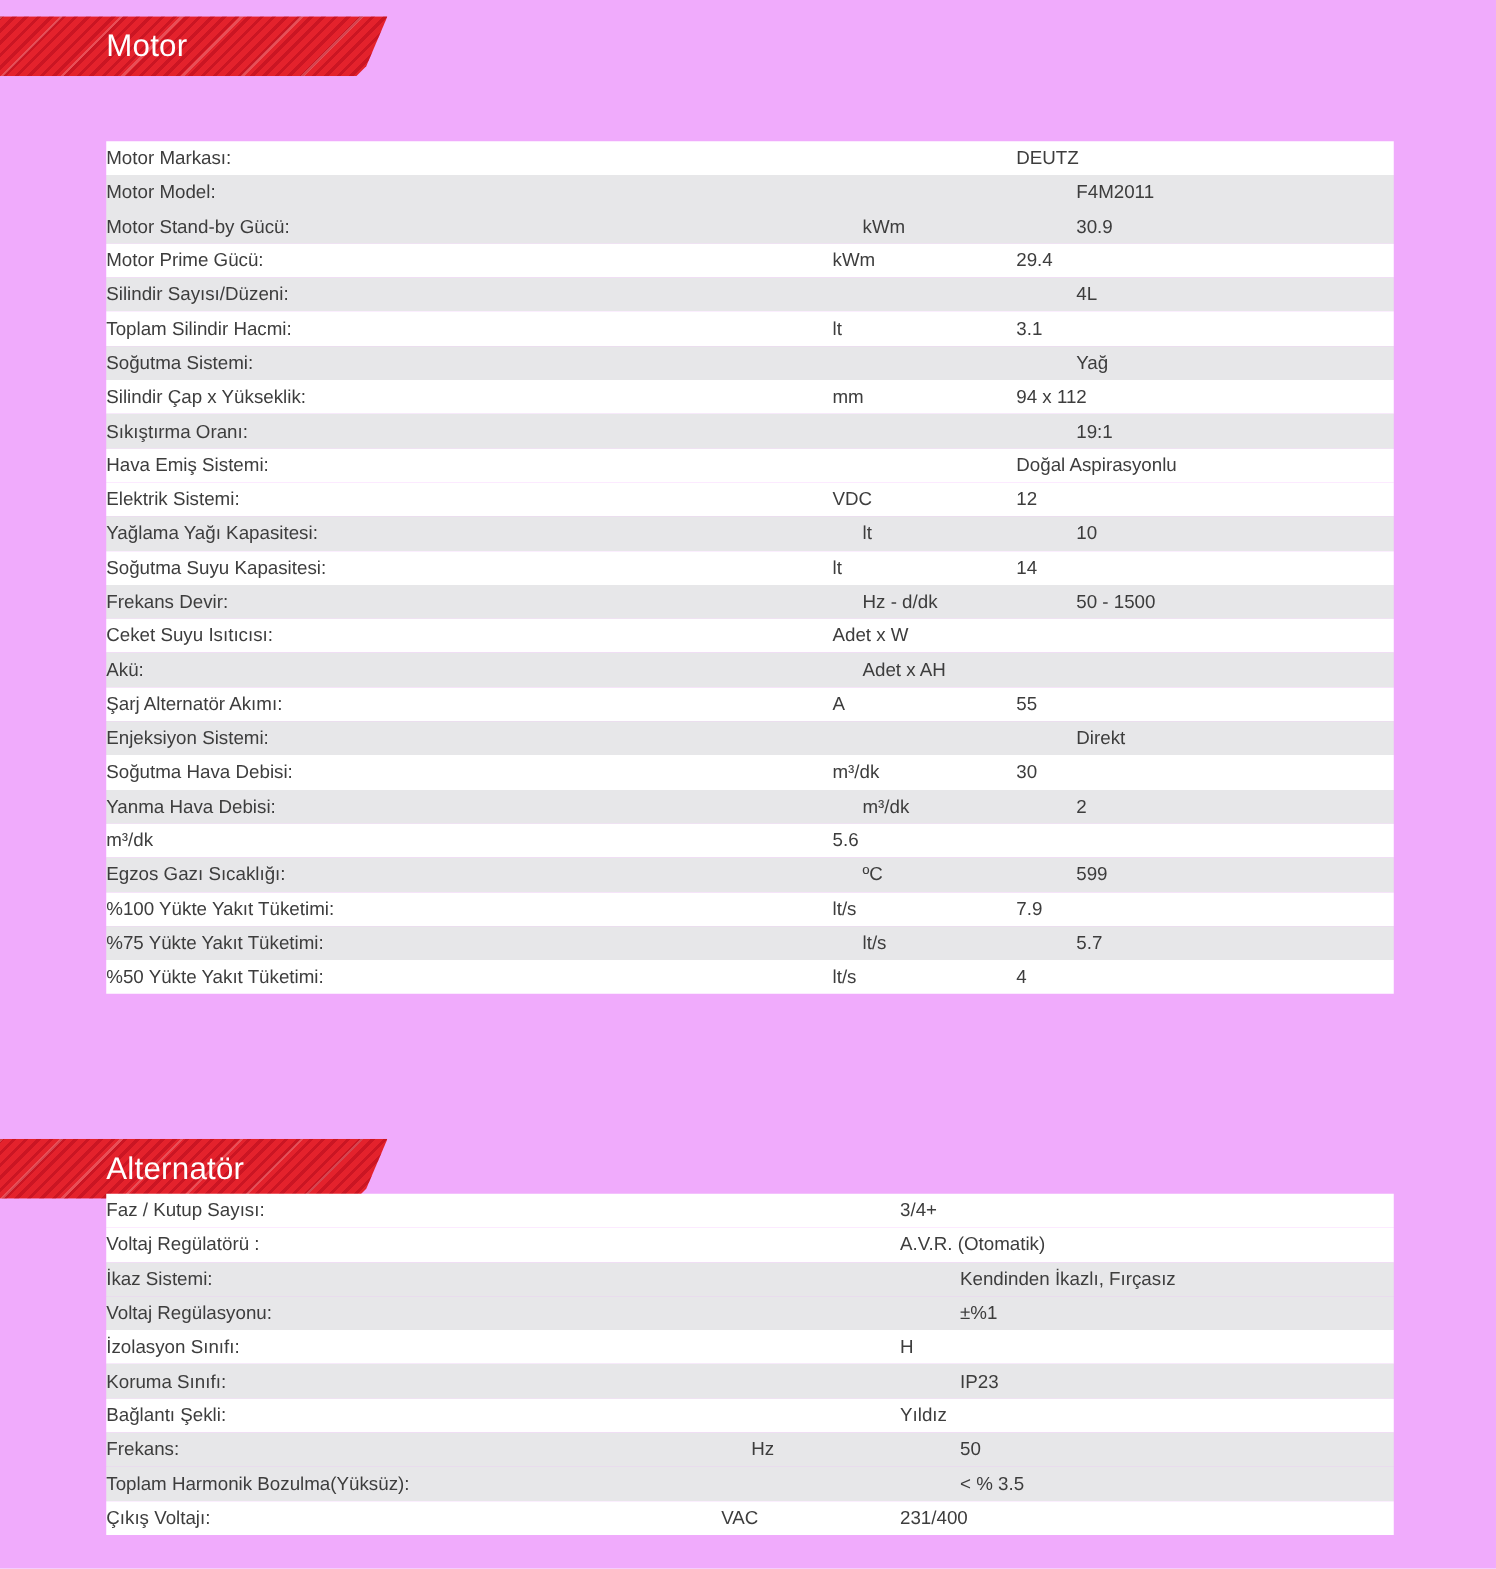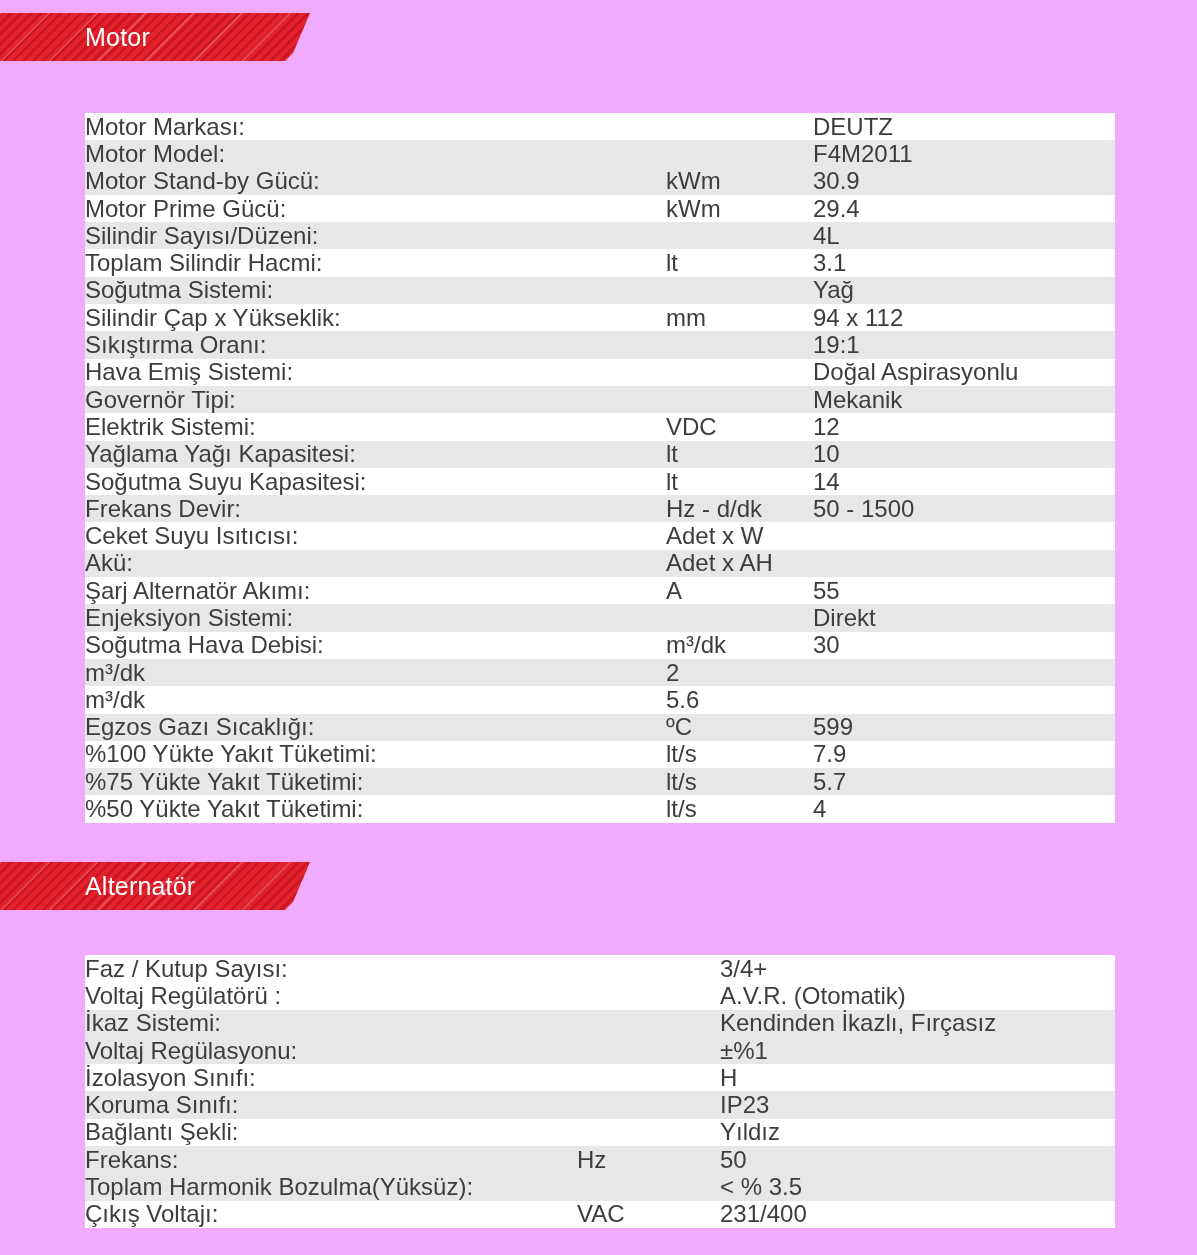--- a/index.html
+++ b/index.html
@@ -15,39 +15,39 @@
   .banner{
     position:absolute;left:0;width:310px;height:48px;
     background-color:#e4222c;
     background-image:
       repeating-linear-gradient(135deg, rgba(255,255,255,0.20) 0 2px, rgba(255,255,255,0) 2px 34px),
       repeating-linear-gradient(135deg, rgba(172,6,24,0.45) 0 2.5px, rgba(172,6,24,0) 2.5px 7px);
     clip-path:polygon(0 0, 310px 0, 293px 40px, 285px 48px, 0 48px);
     display:flex;align-items:center;
   }
   #banner-motor{top:13px;}
-  #banner-alternator{top:862px;}
+  #banner-alternator{top:911px;}
   .banner-title{
     padding-left:85px;
     color:#ffffff;
     font-size:25px;
     letter-spacing:0.2px;
   }
   .spec-table{position:absolute;left:85px;width:1030px;}
   #motor-table{top:113px;}
   #alternator-table{top:955px;}
   .spec-row{
     display:grid;
     height:27.3px;
     align-items:center;
-    font-size:24px;
+    font-size:15px;
     line-height:1;
     background:#ffffff;
   }
-  .spec-row.alt{background:#e7e7e9;}
+  .spec-row.alt{background:#e7e7e9;gap:24px;}
   .motor .spec-row{grid-template-columns:581px 147px auto;}
   .alternator .spec-row{grid-template-columns:492px 143px auto;}
   .cell{white-space:nowrap;overflow:visible;}
 </style>
 </head>
 <body>
 
 <div class="page">
 
   <div class="banner" id="banner-motor">
@@ -98,25 +98,20 @@
       <div class="spec-row alt">
         <div class="cell label">Sıkıştırma Oranı:</div>
         <div class="cell unit"></div>
         <div class="cell value">19:1</div>
       </div>
       <div class="spec-row">
         <div class="cell label">Hava Emiş Sistemi:</div>
         <div class="cell unit"></div>
         <div class="cell value">Doğal Aspirasyonlu</div>
       </div>
-      <div class="spec-row alt">
-        <div class="cell label">Governör Tipi:</div>
-        <div class="cell unit"></div>
-        <div class="cell value">Mekanik</div>
-      </div>
       <div class="spec-row">
         <div class="cell label">Elektrik Sistemi:</div>
         <div class="cell unit">VDC</div>
         <div class="cell value">12</div>
       </div>
       <div class="spec-row alt">
         <div class="cell label">Yağlama Yağı Kapasitesi:</div>
         <div class="cell unit">lt</div>
         <div class="cell value">10</div>
       </div>
@@ -149,20 +144,21 @@
         <div class="cell label">Enjeksiyon Sistemi:</div>
         <div class="cell unit"></div>
         <div class="cell value">Direkt</div>
       </div>
       <div class="spec-row">
         <div class="cell label">Soğutma Hava Debisi:</div>
         <div class="cell unit">m³/dk</div>
         <div class="cell value">30</div>
       </div>
       <div class="spec-row alt">
+        <div class="cell label">Yanma Hava Debisi:</div>
         <div class="cell unit">m³/dk</div>
         <div class="cell value">2</div>
       </div>
       <div class="spec-row">
         <div class="cell unit">m³/dk</div>
         <div class="cell value">5.6</div>
       </div>
       <div class="spec-row alt">
         <div class="cell label">Egzos Gazı Sıcaklığı:</div>
         <div class="cell unit">ºC</div>

